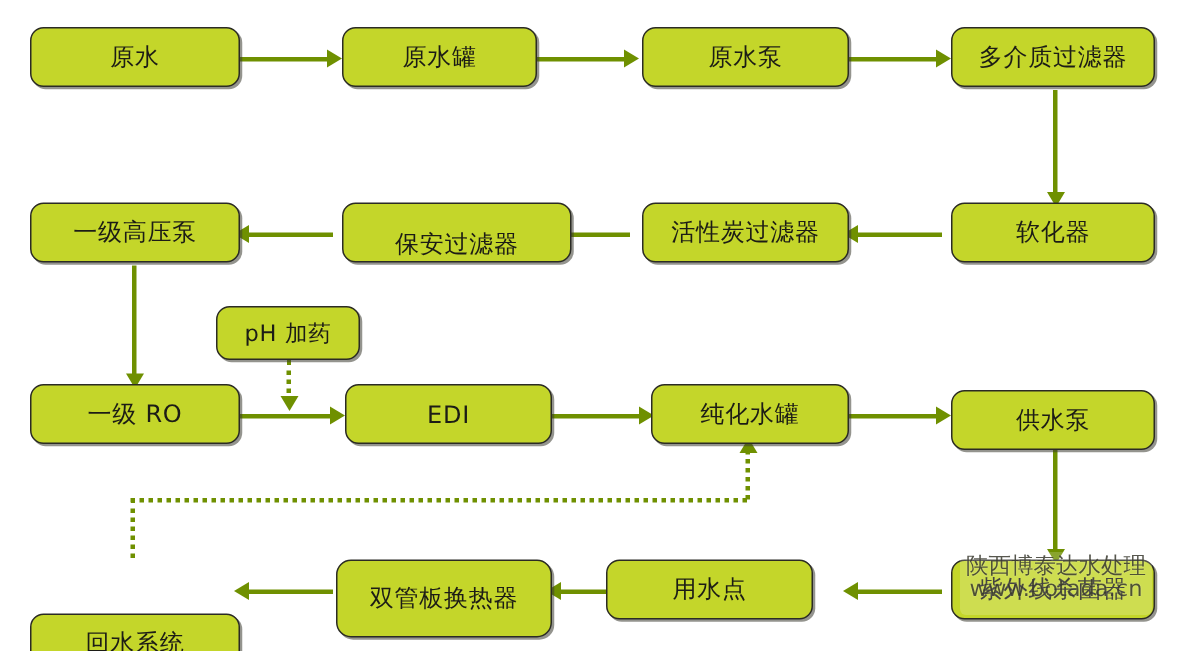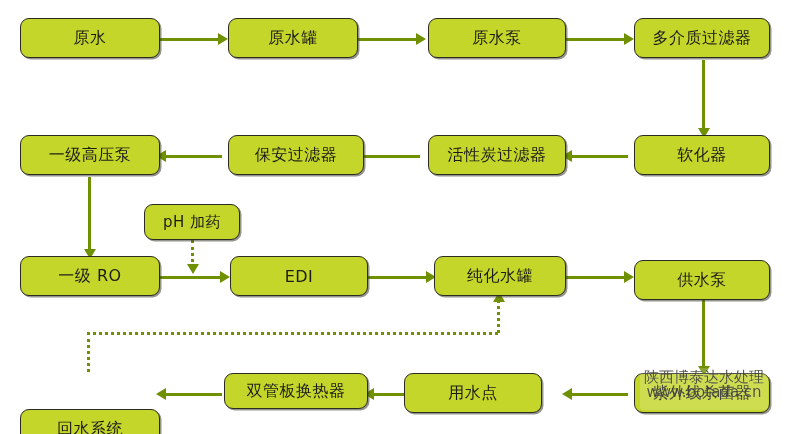--- a/index.html
+++ b/index.html
@@ -169,21 +169,21 @@
   <div class="node" style="left:428px; top:18px; width:138px; height:40px;">
     <span>原水泵</span>
   </div>
   <div class="node" style="left:634px; top:18px; width:136px; height:40px;">
     <span>多介质过滤器</span>
   </div>
 
   <div class="node" style="left:20px; top:135px; width:140px; height:40px;">
     <span>一级高压泵</span>
   </div>
-  <div class="node" style="left:228px; top:135px; width:136px; height:40px;">
+  <div class="node" style="left:228px; top:135px; width:153px; height:40px;align-items:flex-end;">
     <span>保安过滤器</span>
   </div>
   <div class="node" style="left:428px; top:135px; width:138px; height:40px;">
     <span>活性炭过滤器</span>
   </div>
   <div class="node" style="left:634px; top:135px; width:136px; height:40px;">
     <span>软化器</span>
   </div>
 
   <div class="node small" style="left:144px; top:204px; width:96px; height:36px;">
@@ -198,21 +198,21 @@
   <div class="node" style="left:434px; top:256px; width:132px; height:40px;">
     <span>纯化水罐</span>
   </div>
   <div class="node" style="left:634px; top:260px; width:136px; height:40px;">
     <span>供水泵</span>
   </div>
 
   <div class="node" style="left:20px; top:373px; width:140px; height:40px;margin-top:36px;">
     <span>回水系统</span>
   </div>
-  <div class="node" style="left:224px; top:373px; width:144px; height:36px;">
+  <div class="node" style="left:224px; top:373px; width:144px; height:52px;border-radius:10px;">
     <span>双管板换热器</span>
   </div>
   <div class="node" style="left:404px; top:373px; width:138px; height:40px;">
     <span>用水点</span>
   </div>
   <div class="node" style="left:634px; top:373px; width:136px; height:40px;">
     <span>紫外线杀菌器</span>
   </div>
 
   <div class="wm-box" style="left:640px; top:368px; width:128px; height:42px;"></div>

